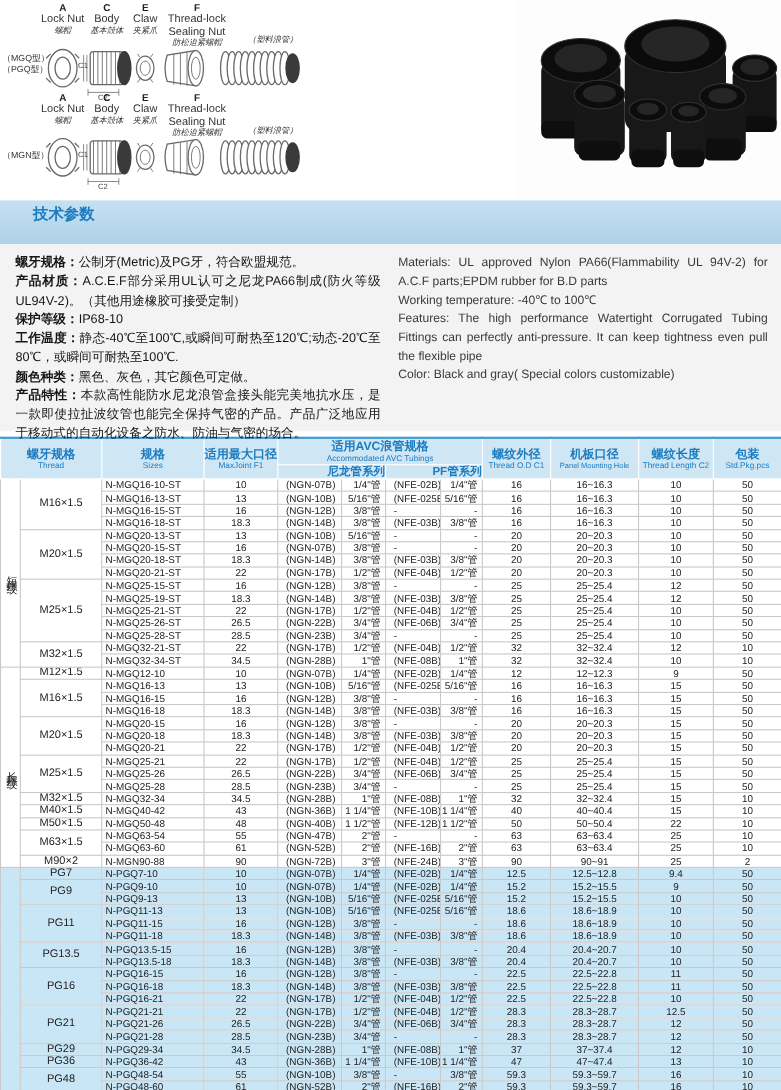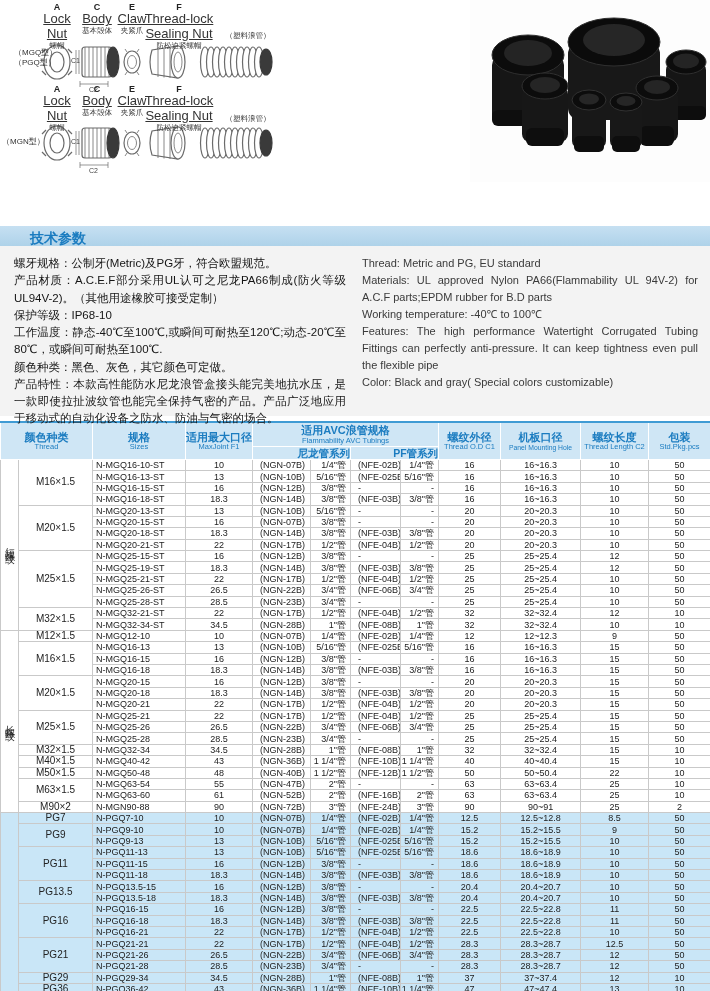--- a/index.html
+++ b/index.html
@@ -2,32 +2,32 @@
 <html><head>
 <meta charset="utf-8">
 <style>
   * { box-sizing: border-box; margin: 0; padding: 0; }
   html,body { width:710px; height:991px; background:#fff; overflow:hidden;
     font-family:"Liberation Sans", sans-serif; }
   .top { position:relative; width:710px; height:182px; background:#fff; }
   .diagram { position:absolute; left:0; top:0; width:470px; height:182px; }
   .dlabel { position:absolute; color:#333; text-align:center; line-height:1.15; }
   .dletter { font-weight:bold; font-size:9px; color:#222; }
-  .den { font-size:13px;text-decoration:underline; }
-  .dcn { font-size:7.5px; }
+  .den { font-size:10px; }
+  .dcn { font-size:7.5px;font-style:italic; }
   .dtype { font-size:8px; color:#333; line-height:1.3; text-align:left; }
   .ddim { font-size:7px; color:#444; }
   .photo { position:absolute; right:0; top:0; width:240px; height:182px; }
 
-  .band-title { height:20px; background:linear-gradient(180deg,#c6e0f2,#aed2e9);
-    color:#1b7cc0; font-weight:bold; font-size:14px; line-height:24px; padding-left:30px;margin-top:44px; }
+  .band-title { height:40px; background:linear-gradient(180deg,#c6e0f2,#aed2e9);
+    color:#1b7cc0; font-weight:bold; font-size:14px; line-height:24px; padding-left:30px; }
 
   .params { background:#f3f3f3; display:flex; gap:16px; padding:9px 12px 10px 14px; height:170px; }
   .params-cn { width:332px; font-size:11.5px; line-height:1.5; color:#151515; text-align:justify; }
-  .params-cn b { font-weight:normal; }
+  .params-cn b { font-weight:bold; }
   .params-en { flex:1; font-size:11px; line-height:1.55; color:#3a3a3a; text-align:justify; }
 
   table { width:710px; table-layout:fixed; border-collapse:collapse; margin-top:5px;
     border-top:2px solid #3f9bd4; }
   thead th { background:#cfe6f5; color:#1b7cc0; border:1px solid #ffffff; vertical-align:middle; padding:1px 0; }
   .hcn { font-size:11px; font-weight:bold; line-height:1.15; }
   .hen { font-size:7.5px; font-weight:normal; line-height:1.1; }
   thead tr.sub th { padding:0;text-align:right; }
   thead tr.sub .hcn { font-size:10.5px; }
   tbody td { font-size:9px; color:#222; text-align:center; border:1px solid #c9c9c9;
@@ -104,21 +104,21 @@
       <div class="dletter">E</div>
       <div class="den">Claw</div>
       <div class="dcn">夹紧爪</div>
     </div>
     <div class="dlabel" style="left:143px;top:2px;width:72px">
       <div class="dletter">F</div>
       <div class="den">Thread-lock Sealing Nut</div>
       <div class="dcn">防松迫紧螺帽</div>
     </div>
     <div class="dlabel dcn" style="left:216px;top:32px;width:64px">（塑料浪管）</div>
-    <div class="dtype" style="position:absolute;left:14px;top:48px">
+    <div class="dtype" style="position:absolute;left:2px;top:48px">
       <div>（MGQ型）</div>
       <div>（PGQ型）</div>
     </div>
     <div class="ddim" style="position:absolute;left:71px;top:57px">C1</div>
     <div class="ddim" style="position:absolute;left:89px;top:86px">C2</div>
     
     <div class="dlabel" style="left:37px;top:84px;width:40px">
       <div class="dletter">A</div>
       <div class="den">Lock Nut</div>
       <div class="dcn">螺帽</div>
@@ -203,21 +203,20 @@
 <div class="params">
   <div class="params-cn">
       <div><b>螺牙规格：</b>公制牙(Metric)及PG牙，符合欧盟规范。</div>
       <div><b>产品材质：</b>A.C.E.F部分采用UL认可之尼龙PA66制成(防火等级UL94V-2)。（其他用途橡胶可接受定制）</div>
       <div><b>保护等级：</b>IP68-10</div>
       <div><b>工作温度：</b>静态-40℃至100℃,或瞬间可耐热至120℃;动态-20℃至80℃，或瞬间可耐热至100℃.</div>
       <div><b>颜色种类：</b>黑色、灰色，其它颜色可定做。</div>
       <div><b>产品特性：</b>本款高性能防水尼龙浪管盒接头能完美地抗水压，是一款即使拉扯波纹管也能完全保持气密的产品。产品广泛地应用于移动式的自动化设备之防水、防油与气密的场合。</div>
     </div>
   <div class="params-en">
-      <div>Thread: Metric and PG, EU standard</div>
       <div>Materials: UL approved Nylon PA66(Flammability UL 94V-2) for A.C.F parts;EPDM rubber for B.D parts</div>
       <div>Working temperature: -40℃ to 100℃</div>
       <div>Features: The high performance Watertight Corrugated Tubing Fittings can perfectly anti-pressure. It can keep tightness even pull the flexible pipe</div>
       <div>Color: Black and gray( Special colors customizable)</div>
     </div>
 </div>
 
 <table>
   <colgroup>
     <col style="width:18px">
@@ -229,34 +228,34 @@
       <col style="width:50px">
       <col style="width:38px">
     <col style="width:62px">
       <col style="width:80px">
       <col style="width:68px">
       <col style="width:62px">
   </colgroup>
   <thead>
     <tr>
       <th colspan="2" rowspan="2">
-        <div class="hcn">颜色种类</div>
+        <div class="hcn">螺牙规格</div>
         <div class="hen">Thread</div>
       </th>
       <th rowspan="2">
         <div class="hcn">规格</div>
         <div class="hen">Sizes</div>
       </th>
       <th rowspan="2">
         <div class="hcn">适用最大口径</div>
         <div class="hen">MaxJoint F1</div>
       </th>
       <th colspan="4">
         <div class="hcn">适用AVC浪管规格</div>
-        <div class="hen">Flammability AVC Tubings</div>
+        <div class="hen">Accommodated AVC Tubings</div>
       </th>
       <th rowspan="2">
         <div class="hcn">螺纹外径</div>
         <div class="hen">Thread O.D C1</div>
       </th>
       <th rowspan="2">
         <div class="hcn">机板口径</div>
         <div class="hen" style="font-size:6.8px">Panel Mounting Hole</div>
       </th>
       <th rowspan="2">
@@ -669,21 +668,21 @@
         <td rowspan="18" class="band"></td>
         <td rowspan="1" class="group">PG7</td>
         <td class="size">N-PGQ7-10</td>
         <td class="num">10</td>
         <td class="code">(NGN-07B)</td>
         <td class="tube">1/4"管</td>
         <td class="code">(NFE-02B)</td>
         <td class="tube">1/4"管</td>
         <td class="num">12.5</td>
         <td class="num">12.5~12.8</td>
-        <td class="num">8.5</td>
+        <td class="num">9.4</td>
         <td class="num">50</td>
       </tr>
       <tr class="pg">
         <td rowspan="2" class="group">PG9</td>
         <td class="size">N-PGQ9-10</td>
         <td class="num">10</td>
         <td class="code">(NGN-07B)</td>
         <td class="tube">1/4"管</td>
         <td class="code">(NFE-02B)</td>
         <td class="tube">1/4"管</td>

